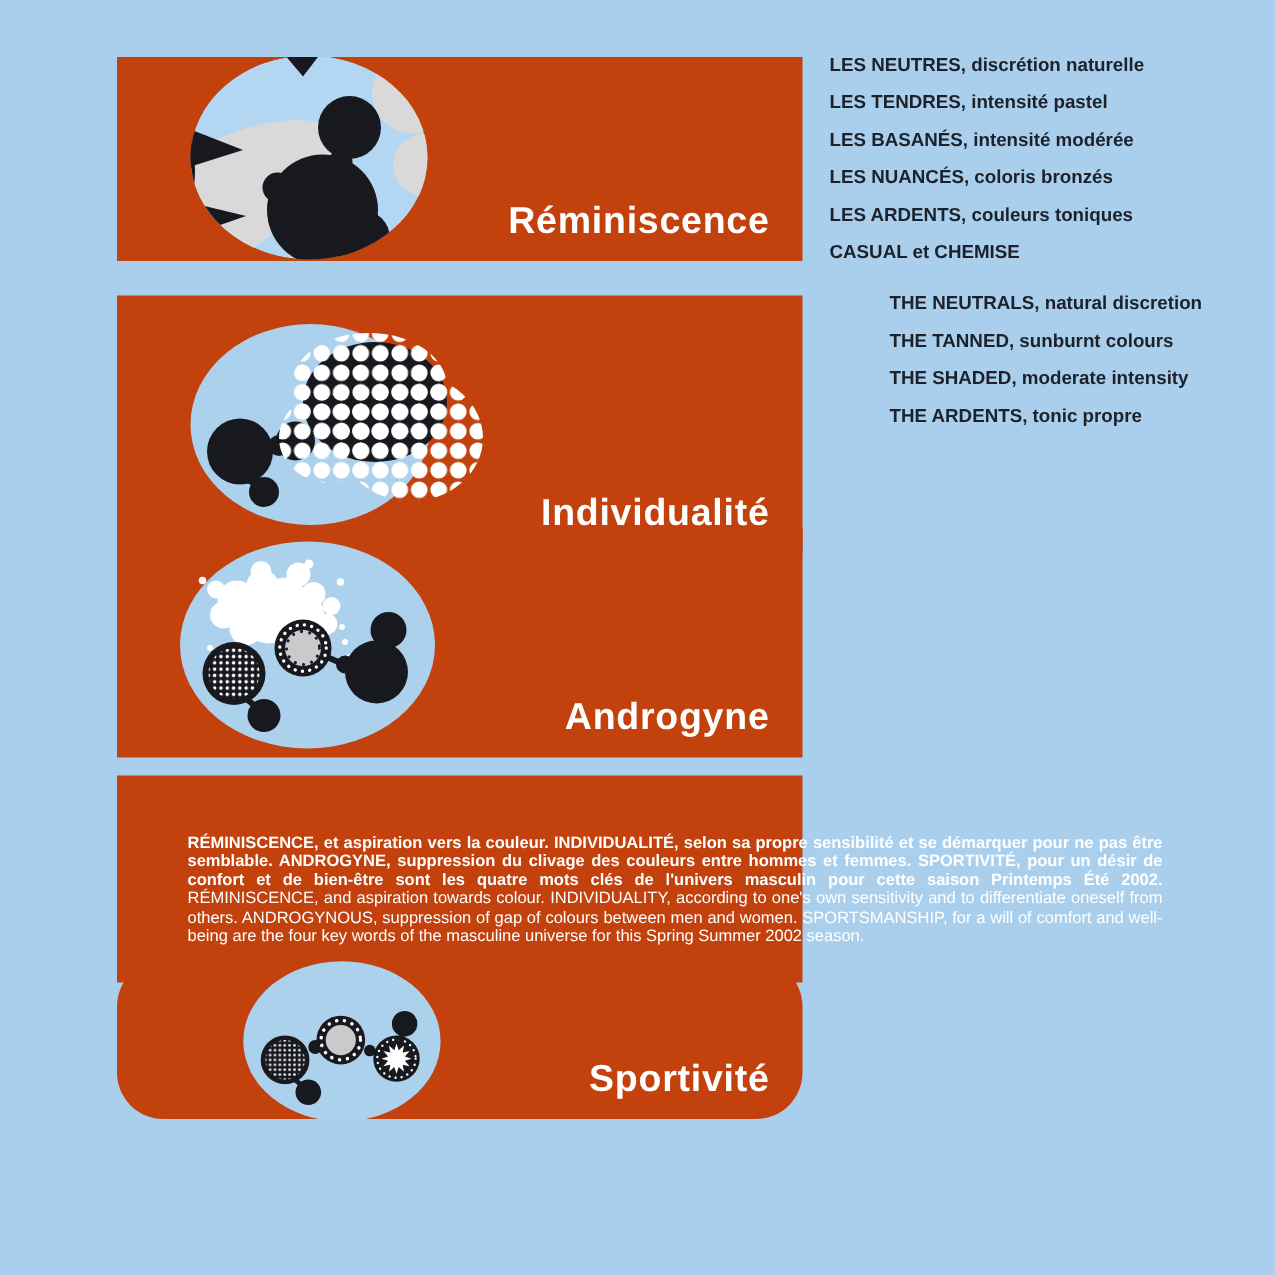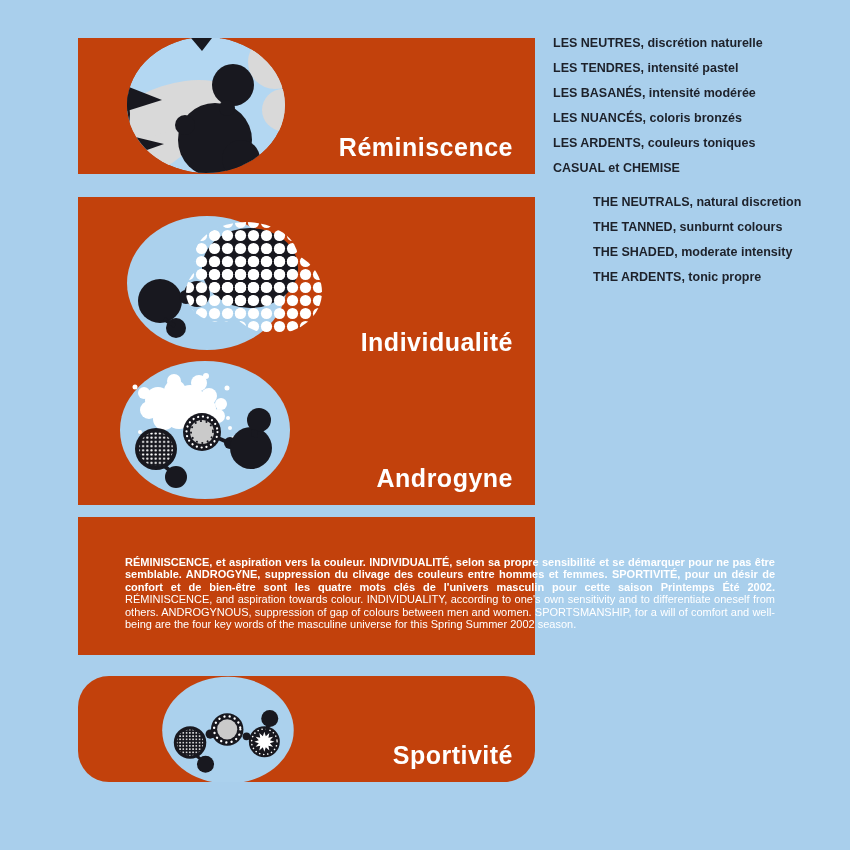--- a/index.html
+++ b/index.html
@@ -3,21 +3,21 @@
 <meta charset="utf-8">
 <style>
   html,body{margin:0;padding:0;background:#a9cfec;}
   .page{position:relative;width:850px;height:850px;background:#a9cfec;overflow:hidden;
         font-family:"Liberation Sans",sans-serif;}
   .panel{position:absolute;left:78px;width:457px;background:#c2410c;overflow:hidden;}
   #panel-reminiscence{top:38px;height:136px;}
   #panel-individualite{top:197px;height:172px;}
   #panel-androgyne{top:352px;height:153px;}
   #panel-intro{top:517px;height:138px;overflow:visible;}
-  #panel-sportivite{top:676px;height:106px;border-radius:31px;}
+  #panel-sportivite{top:640px;height:106px;border-radius:31px;}
   .art{position:absolute;left:0;top:0;width:100%;height:100%;display:block;}
   .title{position:absolute;right:22px;bottom:12px;margin:0;color:#ffffff;
          font-size:25px;font-weight:bold;letter-spacing:.5px;white-space:nowrap;}
   .palette{position:absolute;left:553px;margin:0;padding:0;list-style:none;
            color:#1d212a;font-weight:bold;font-size:12.5px;}
   .palette li{height:25px;line-height:25px;white-space:nowrap;}
   #palette-fr{top:31px;}
   #palette-en{top:190px;margin-left:40px;}
   .intro{position:absolute;left:125px;top:556px;width:650px;margin:0;z-index:5;
          color:#ffffff;font-size:11px;line-height:12.4px;text-align:justify;}

